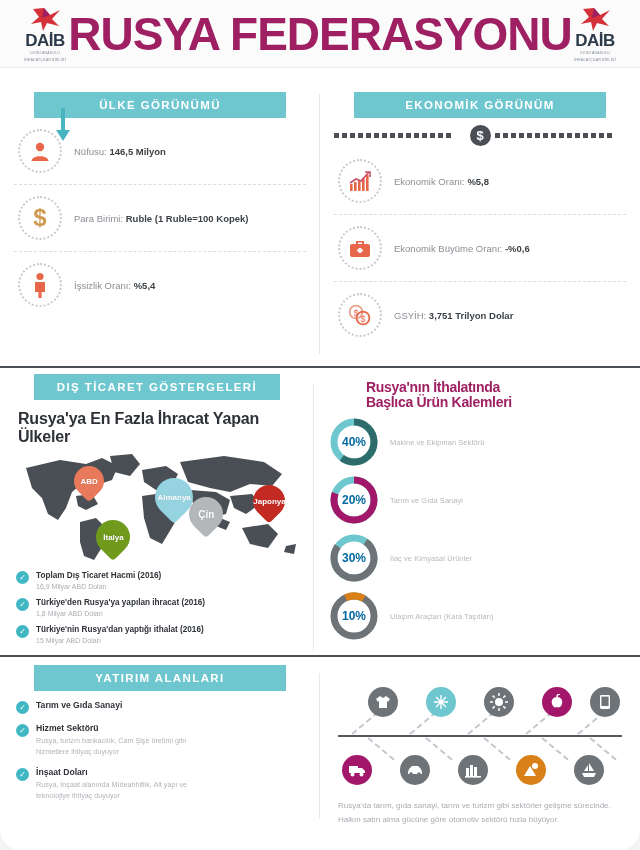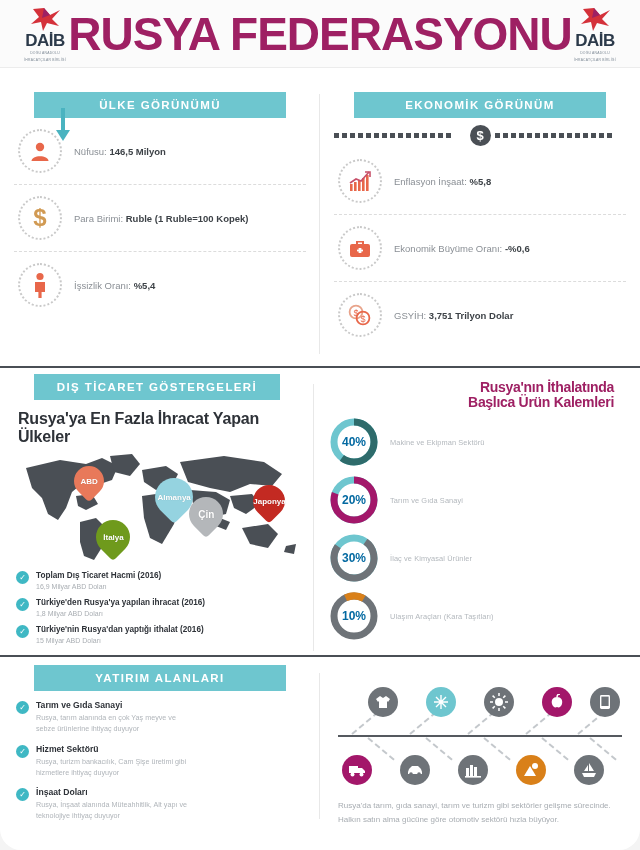--- a/index.html
+++ b/index.html
@@ -104,21 +104,21 @@
     width: 1px; background: #e8e8e8;
   }
   .mid-right { width: 50%; padding: 4px 14px 0 14px; }
 
   .sub-head {
     font-size: 16px; font-weight: bold; color: #2e3238;
     margin: 10px 0 6px 4px; letter-spacing: -0.2px;
   }
   .import-title {
     font-size: 14px; font-weight: bold; color: #9e2063;
-    line-height: 1.08; margin: 2px 0 6px 38px; letter-spacing: -0.3px; text-align: right;
+    line-height: 1.08; margin: 2px 0 6px 38px; letter-spacing: -0.3px;
   }
 
   .map-wrap { position: relative; height: 112px; margin: 0 0 4px 0; }
   .map-wrap svg { position: absolute; left: 0; top: 0; }
   .pin {
     position: absolute; border-radius: 50% 50% 50% 4px;
     transform: rotate(-45deg);
     display: flex; align-items: center; justify-content: center;
   }
   .pin span {
@@ -307,21 +307,21 @@
               <rect x="7" y="13" width="2.6" height="9"></rect>
               <rect x="11" y="11" width="2.6" height="11"></rect>
               <rect x="15" y="9" width="2.6" height="13"></rect>
               <rect x="19" y="6" width="2.6" height="16"></rect>
             </g>
             <path d="M3 14 L9 10 L14 12 L22 3" stroke="#c7506a" stroke-width="1.6" fill="none"></path>
             <path d="M18 3 h5 v5" stroke="#c7506a" stroke-width="1.6" fill="none"></path>
           </svg>
         </div>
         <div class="info-label">
-          <span>Enflasyon İnşaat: </span><b>%5,8</b>
+          <span>Ekonomik Oranı: </span><b>%5,8</b>
         </div>
       </div>
 
       <div class="info-row">
         <div class="icon-circle">
           <svg width="26" height="24" viewBox="0 0 26 24">
             <path d="M9 5 h8 v3 h-2 V6.6 h-4 V8 H9 Z" fill="#e8674a"></path>
             <rect x="3" y="8" width="20" height="13" rx="2" fill="#e8674a"></rect>
             <rect x="11.6" y="12" width="2.8" height="5" fill="#fff"></rect>
             <rect x="10" y="13.6" width="6" height="1.8" fill="#fff"></rect>
@@ -481,21 +481,20 @@
 
     <div class="bot-left">
       <div class="ribbon">
         <span class="ribbon-wrap">YATIRIM ALANLARI</span>
       </div>
 
       <div class="inv-item">
         <div class="check">✓</div>
         <div>
           <div class="inv-title">Tarım ve Gıda Sanayi</div>
-          <div class="inv-desc">Rusya, tarım alanında en çok Yaş meyve ve sebze ürünlerine ihtiyaç duyuyor</div>
         </div>
       </div>
 
       <div class="inv-item">
         <div class="check">✓</div>
         <div>
           <div class="inv-title">Hizmet Sektörü</div>
           <div class="inv-desc">Rusya, turizm bankacılık, Cam Şişe üretimi gibi hizmetlere ihtiyaç duyuyor</div>
         </div>
       </div>

